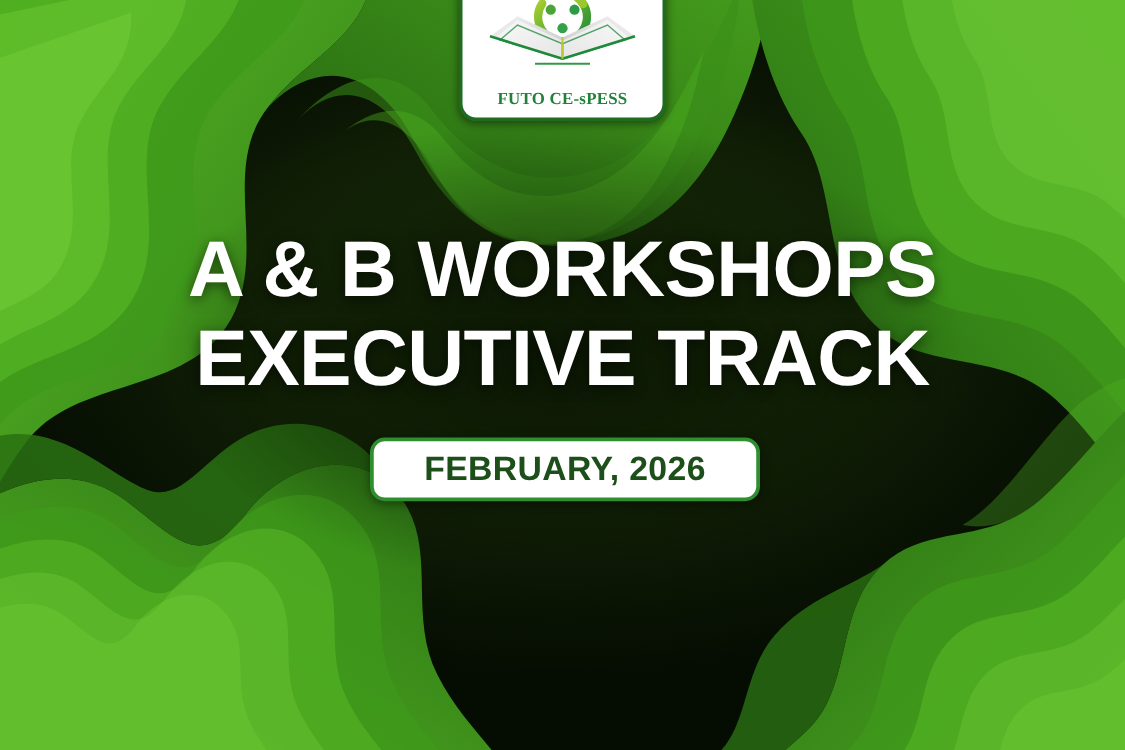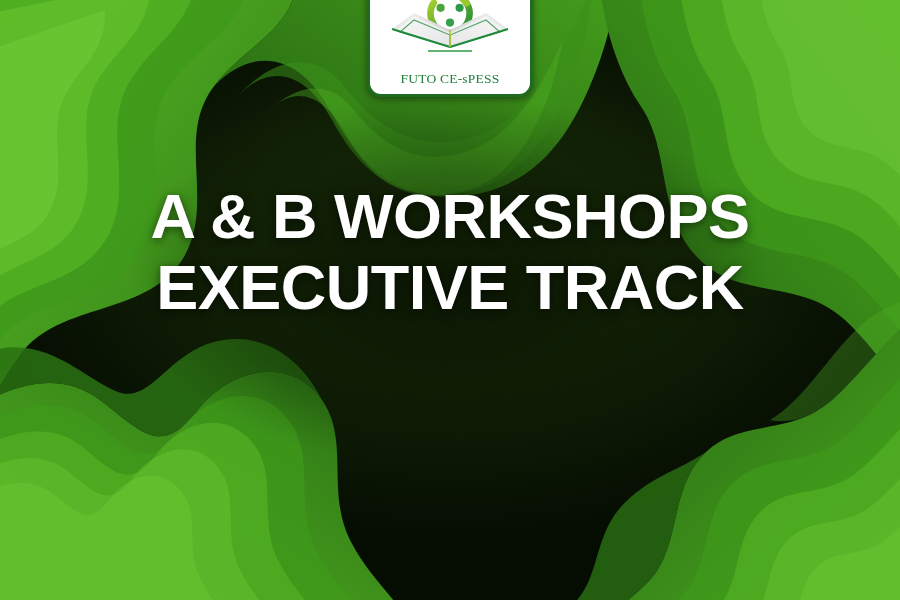--- a/index.html
+++ b/index.html
@@ -59,21 +59,21 @@
     padding-bottom: 9px;
   }
   .logo-mark {
     width: 132px;
     height: 66px;
     display: block;
   }
   .logo-caption {
     font-family: "Liberation Serif", serif;
     font-size: 13.5px;
-    font-weight: 400;
+    font-weight: 700;
     color: #21803a;
     letter-spacing: 0.2px;
     line-height: 1;
     margin-top: 17px;
     white-space: nowrap;
   }
 
   
   .headline {
     position: absolute;
@@ -264,14 +264,17 @@
       </g>
     </svg>
     <div class="logo-caption">FUTO CE-sPESS</div>
   </div>
 
   <div class="headline">
     <span class="headline-line">A &amp; B WORKSHOPS</span>
     <span class="headline-line">EXECUTIVE TRACK</span>
   </div>
 
+  <div class="date-badge">
+    <span class="date-text">FEBRUARY, 2026</span>
+  </div>
 
 </div>
 
 </body></html>

